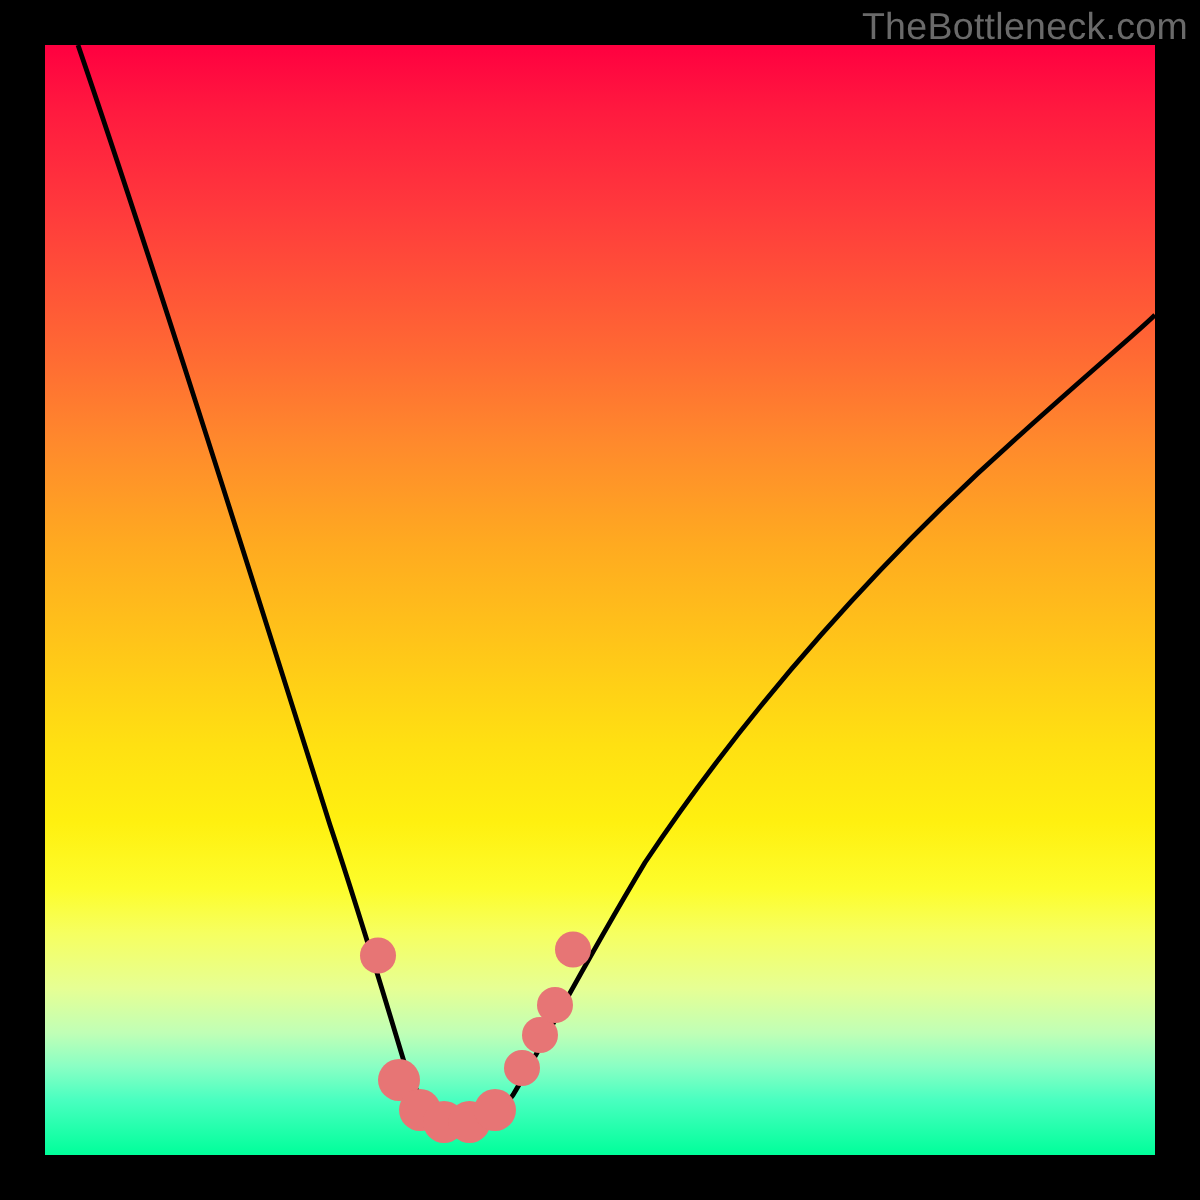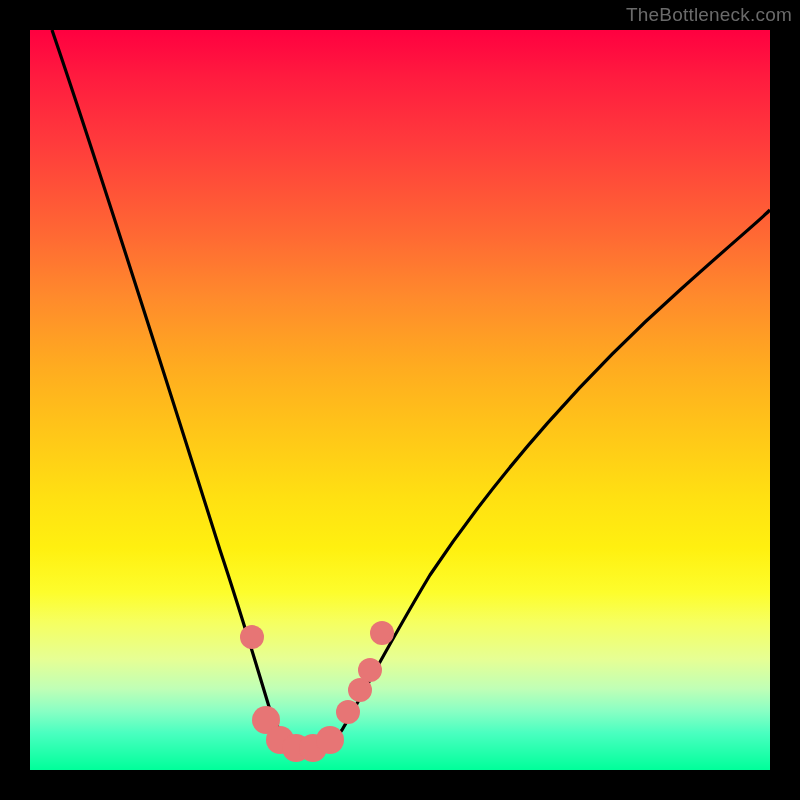--- a/index.html
+++ b/index.html
@@ -46,21 +46,21 @@
       #c0ffb6 89%,
       #8affc4 92%,
       #4affc0 95%,
       #00ff9a 100%);
   }
   .watermark {
     position: absolute;
     top: 4px;
     right: 8px;
     color: #6a6a6a;
-    font-size: 19px;
+    font-size: 25px;
     font-weight: 500;
     letter-spacing: 0.2px;
   }
   svg.curve {
     position: absolute;
     inset: 0;
   }
 </style>
 </head>
 <body>

